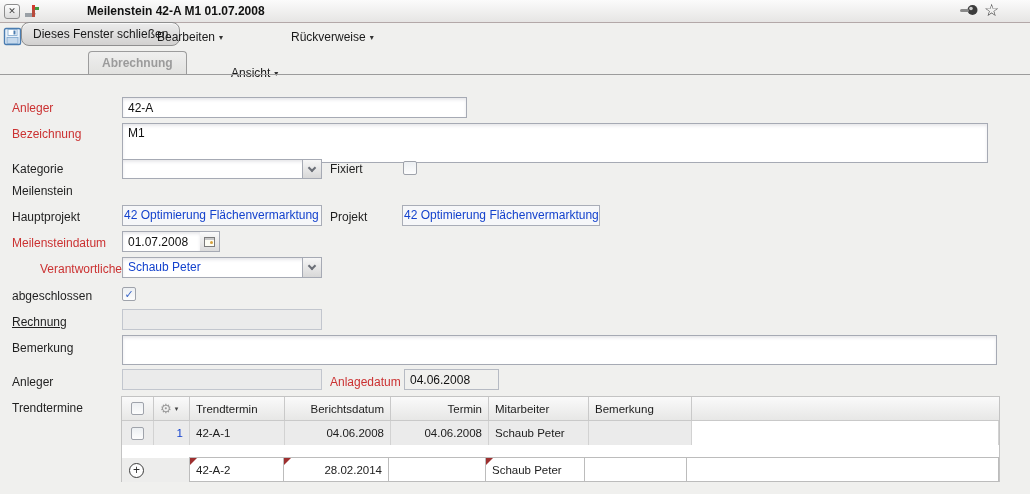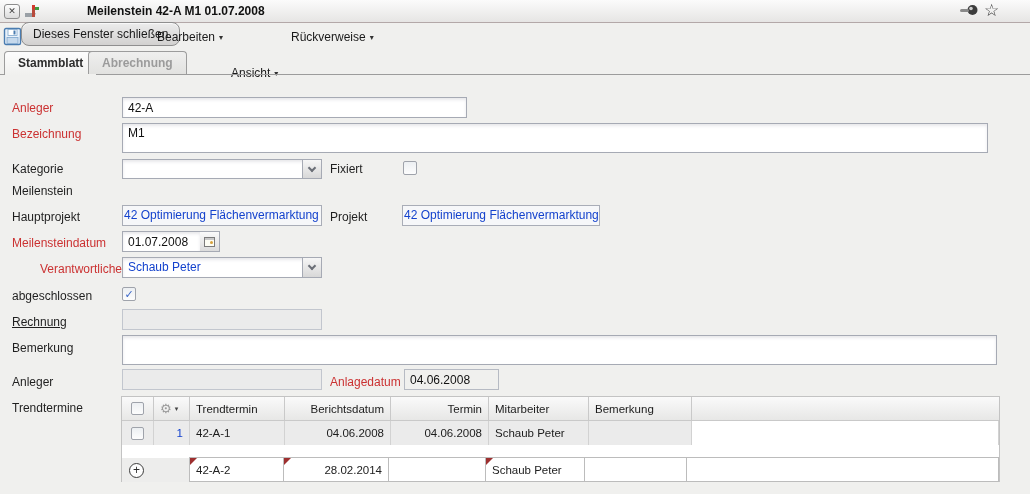--- a/index.html
+++ b/index.html
@@ -164,42 +164,41 @@
     <span>Bearbeiten</span><span class="caret">▾</span>
   </div>
   <div class="abs menu-item" style="left:231px;margin-top:36px;">
     <span>Ansicht</span><span class="caret">▾</span>
   </div>
   <div class="abs menu-item" style="left:291px;">
     <span>Rückverweise</span><span class="caret">▾</span>
   </div>
 
   <div class="abs tabline"></div>
-  <div class="abs tab active" style="left:4px;">Stammblatt</div>
   <div class="abs tab inactive" style="left:88px;">Abrechnung</div>
 
   <div class="abs flabel req" style="left:12px; top:101px;">Anleger</div>
   <div class="abs flabel req" style="left:12px; top:127px;">Bezeichnung</div>
   <div class="abs flabel" style="left:12px; top:162px;">Kategorie</div>
   <div class="abs flabel" style="left:12px; top:184px;">Meilenstein</div>
   <div class="abs flabel" style="left:330px; top:162px;">Fixiert</div>
   <div class="abs flabel" style="left:12px; top:210px;">Hauptprojekt</div>
   <div class="abs flabel" style="left:330px; top:210px;">Projekt</div>
   <div class="abs flabel req" style="left:12px; top:236px;">Meilensteindatum</div>
   <div class="abs flabel req" style="left:12px; top:262px;margin-left:28px;">Verantwortlicher</div>
   <div class="abs flabel" style="left:12px; top:289px;">abgeschlossen</div>
   <div class="abs flabel" style="left:12px; top:315px;text-decoration:underline;">Rechnung</div>
   <div class="abs flabel" style="left:12px; top:341px;">Bemerkung</div>
   <div class="abs flabel" style="left:12px; top:375px;">Anleger</div>
   <div class="abs flabel req" style="left:330px; top:375px;">Anlagedatum</div>
   <div class="abs flabel" style="left:12px; top:401px;">Trendtermine</div>
 
   <input class="abs tinput" style="left: 122px; top: 97px; width: 345px; height: 21px;" value="42-A">
 
-  <div class="abs tinput tarea" style="left:122px; top:123px; width:866px; height:30px;">M1</div>
+  <div class="abs tinput tarea" style="left:122px; top:123px; width:866px; height:40px;">M1</div>
 
   <div class="abs combo" style="left:122px; top:159px; width:200px; height:20px;">
     <span class="val"></span>
     <span class="combo-btn">
         <span class="chev"></span>
       </span>
   </div>
   <div class="abs cb" style="left:403px; top:161px;"></div>
 
   <div class="abs linkfield" style="left:122px; top:205px; width:200px; height:21px;">42 Optimierung Flächenvermarktung</div>

